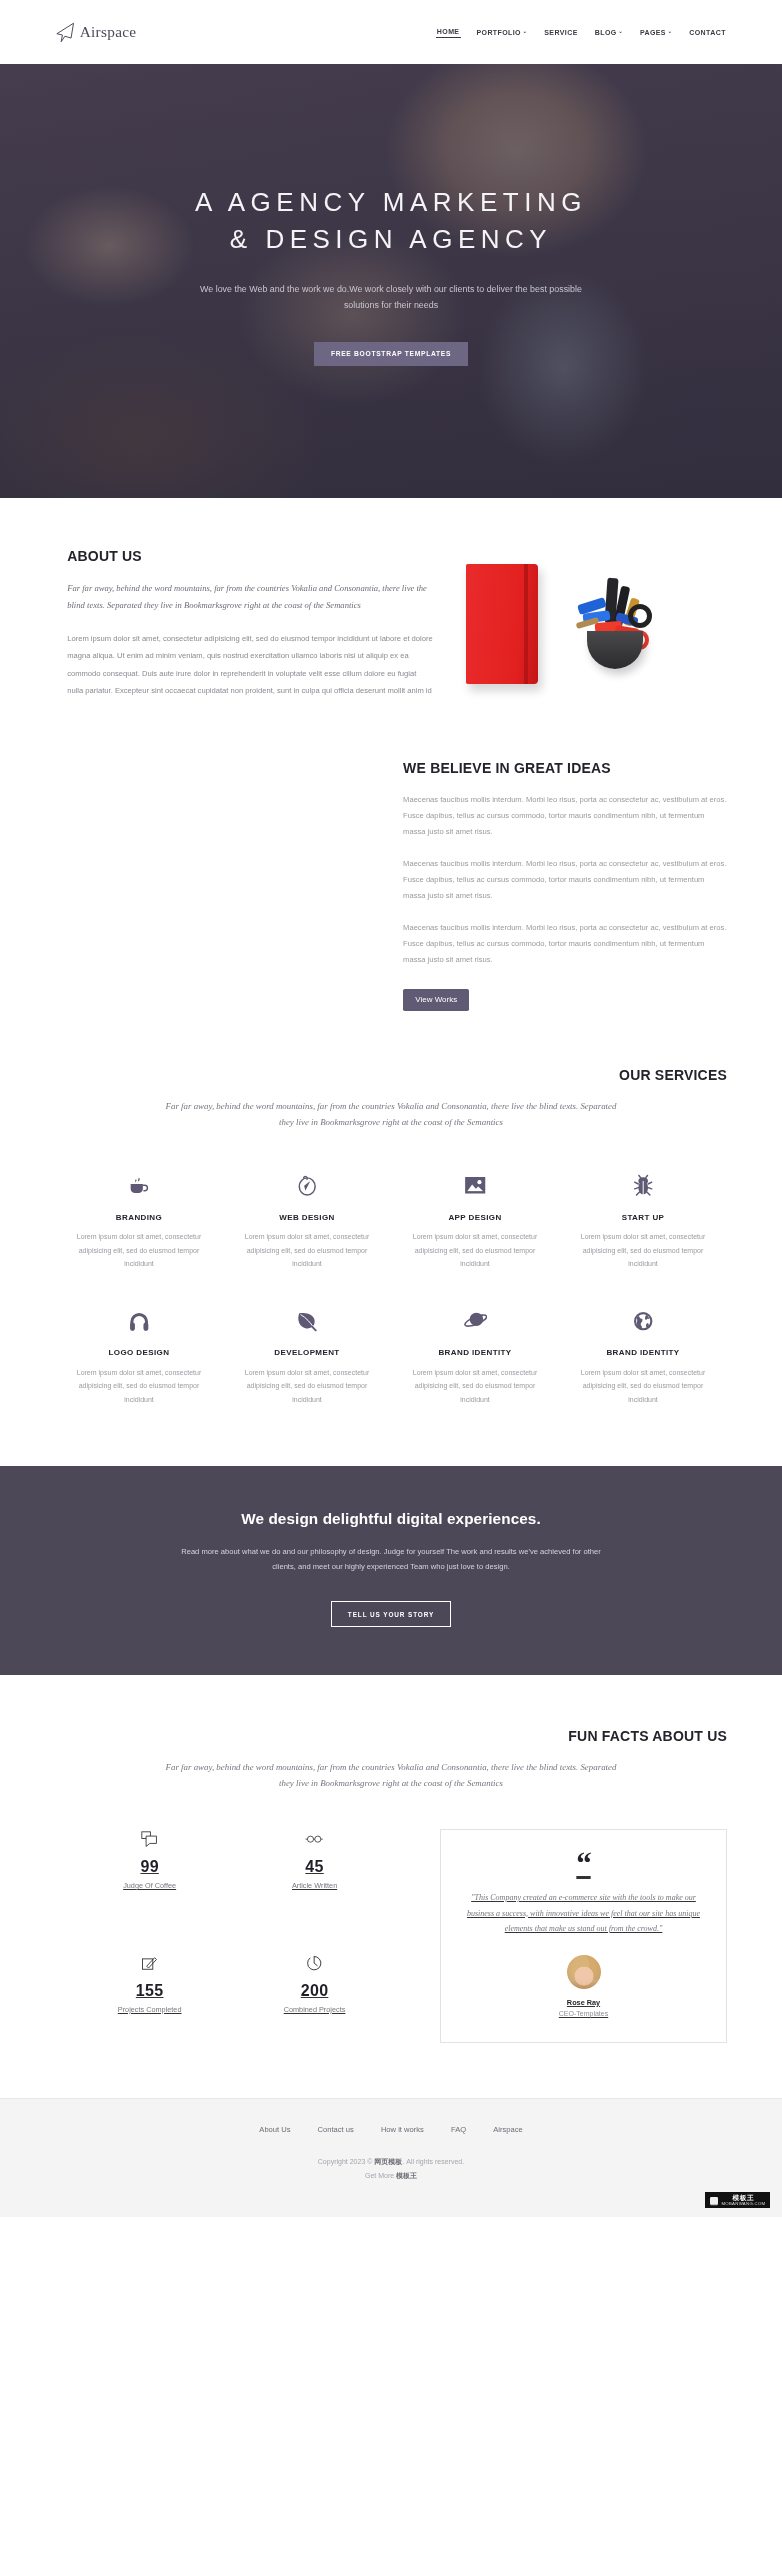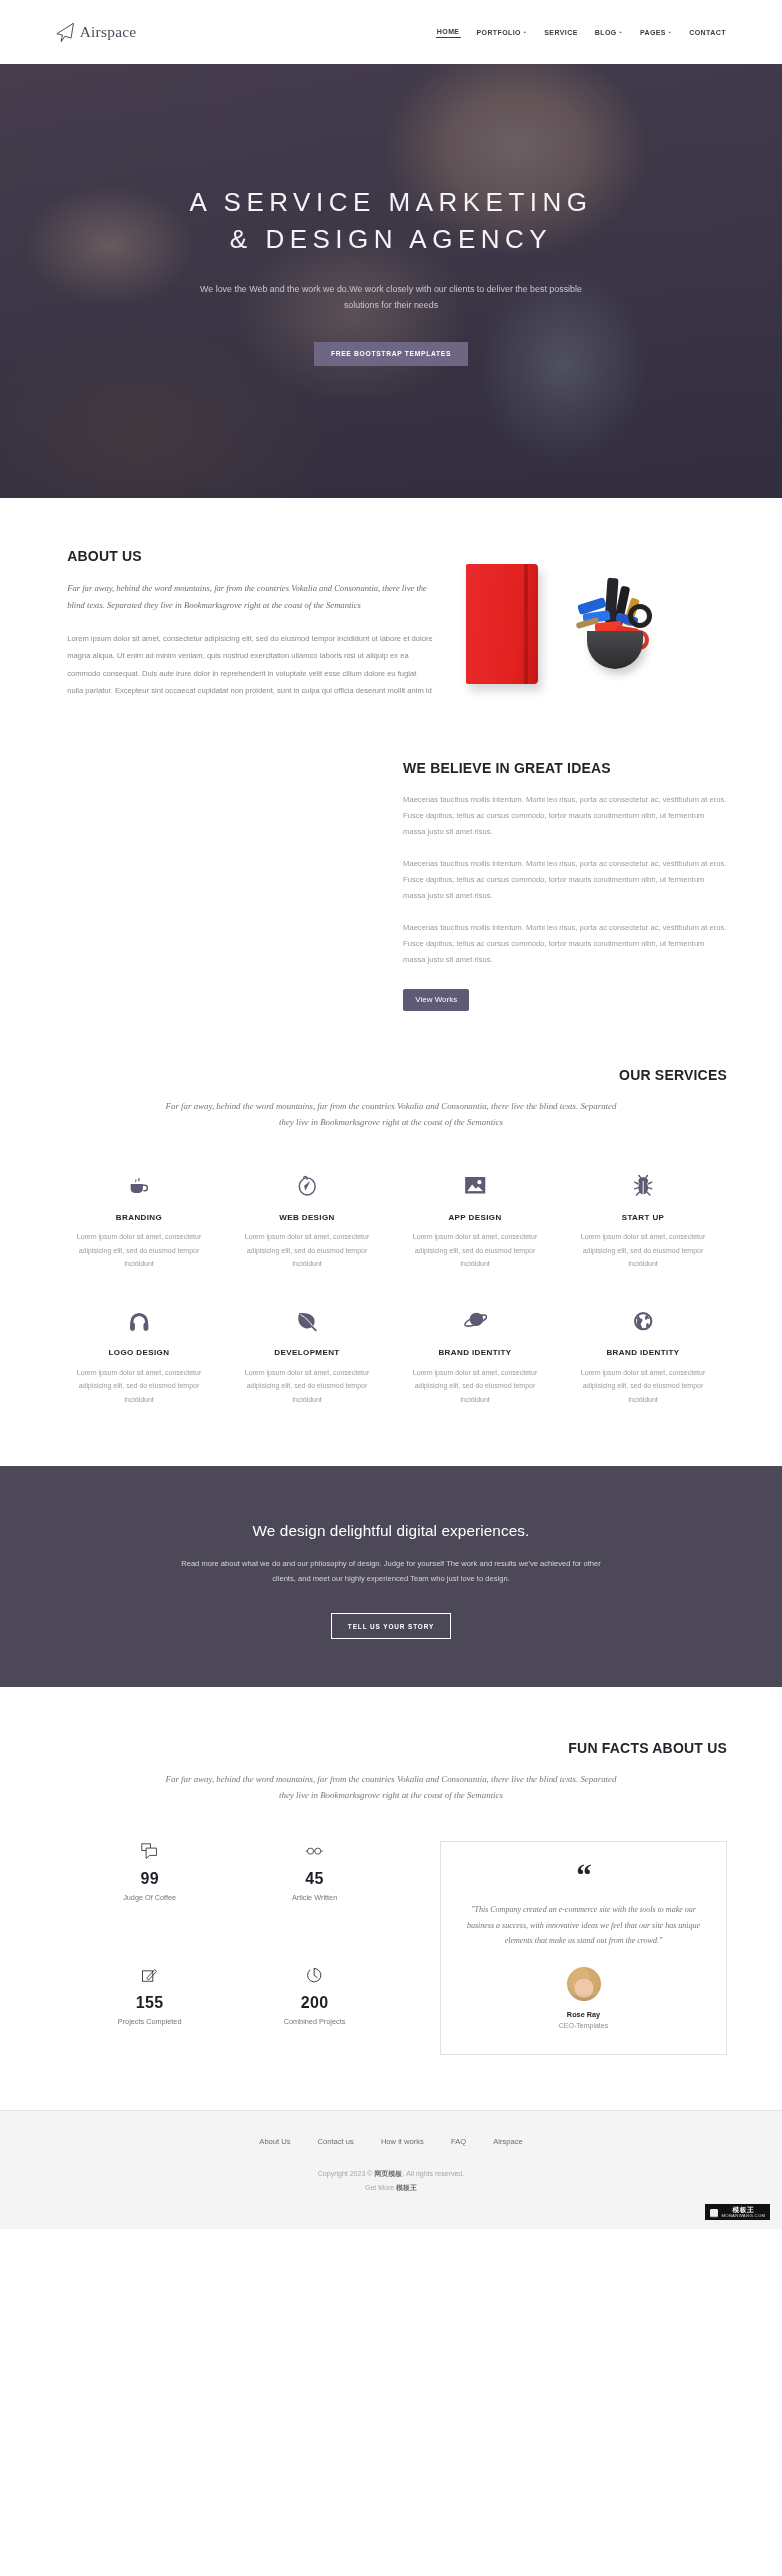--- a/index.html
+++ b/index.html
@@ -238,24 +238,23 @@
   }
 
   
   .cta {
     background: #4d4858;
     padding: 44px 0 48px;
     text-align: center;
   }
   .cta-title {
     font-size: 15.3px;
-    font-weight: normal;
+    font-weight: bold;
     color: #ffffff;
     letter-spacing: 0.1px;
-    margin-top: 12px;
   }
   .cta-sub {
     width: 428px;
     margin: 16px auto 0;
     font-size: 7.6px;
     line-height: 2.0;
     color: #d6d3de;
   }
   .cta-btn {
     margin-top: 27px;
@@ -266,21 +265,21 @@
     font-family: inherit;
     font-size: 6.4px;
     font-weight: bold;
     letter-spacing: 0.9px;
     padding: 8.6px 16px;
     cursor: pointer;
   }
 
   
   .facts { padding: 53px 0 55px; }
-  .facts-row { display: flex; margin-top: 37px; gap: 19px; }
+  .facts-row { display: flex; margin-top: 37px; gap: 19px; text-decoration: underline; }
   .counters {
     width: 342px;
     display: grid;
     grid-template-columns: 1fr 1fr;
     row-gap: 33px;
     padding-left: 12.2px;
   }
   .counter { text-align: center; }
   .counter-icon { height: 21px; display:flex; align-items:center; justify-content:center; }
   .counter-icon svg { stroke: #2b2b33; fill: none; }
@@ -416,21 +415,21 @@
           <span>CONTACT</span>
         </a>
     </div>
   </div>
 
   <div class="hero">
     <div class="hero-photo"></div>
     <div class="hero-overlay"></div>
     <div class="hero-inner">
       <h1 class="hero-title">
-        <span>A SERVICE MARKETING</span><br>
+        <span>A AGENCY MARKETING</span><br>
         <span>&amp; DESIGN AGENCY</span>
       </h1>
       <p class="hero-sub">We love the Web and the work we do.We work closely with our clients to deliver the best possible solutions for their needs</p>
       <button class="hero-btn">FREE BOOTSTRAP TEMPLATES</button>
     </div>
   </div>
 
   <div class="about">
     <div class="wrap">
       <div class="about-row">

